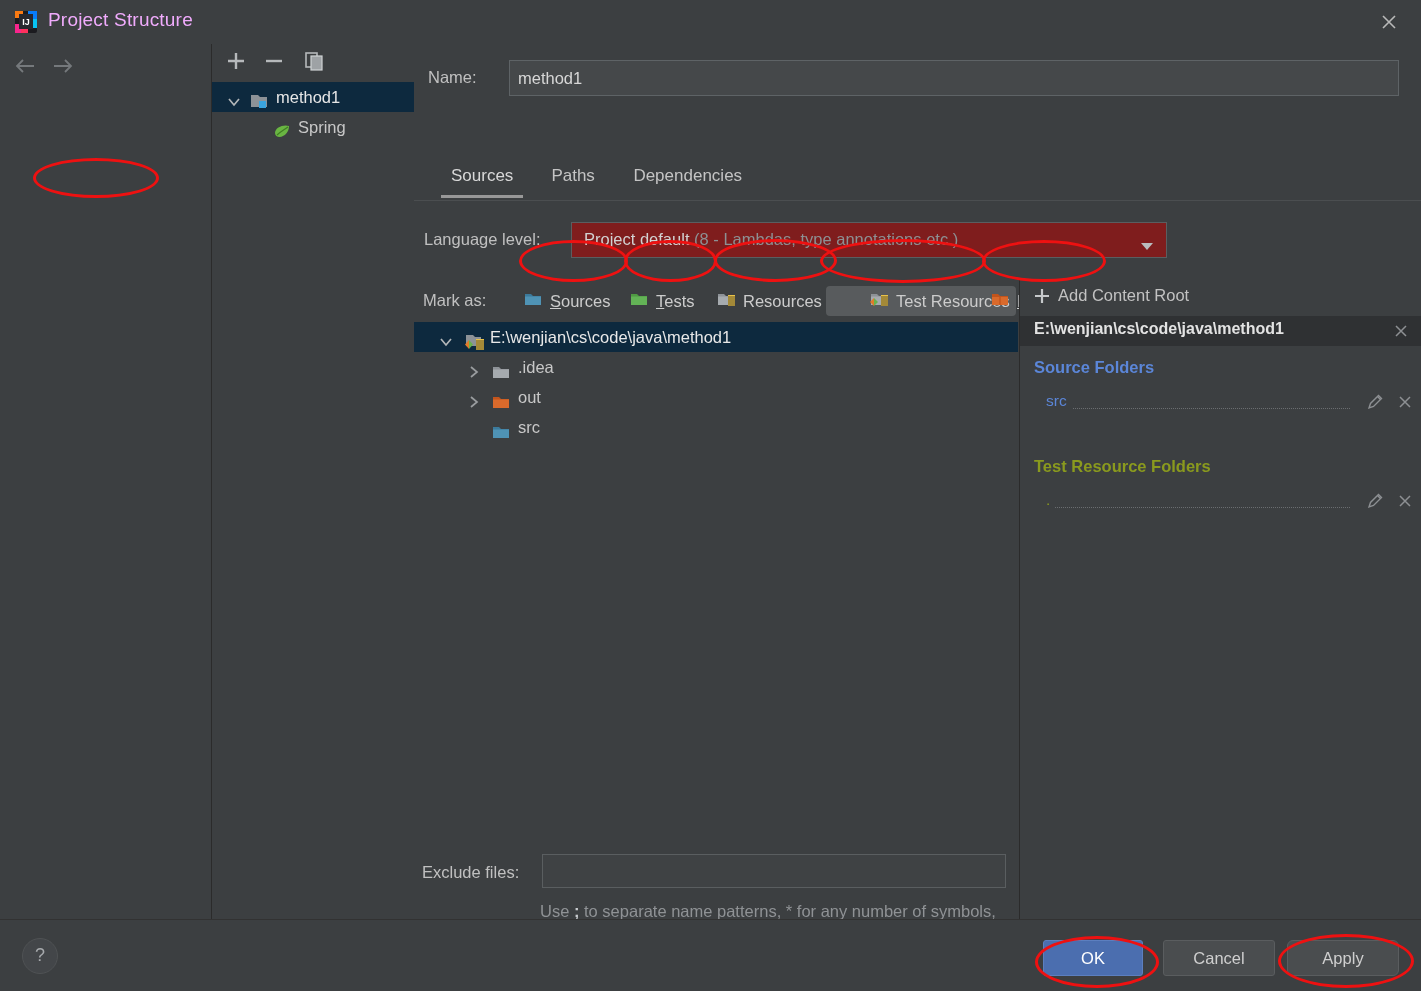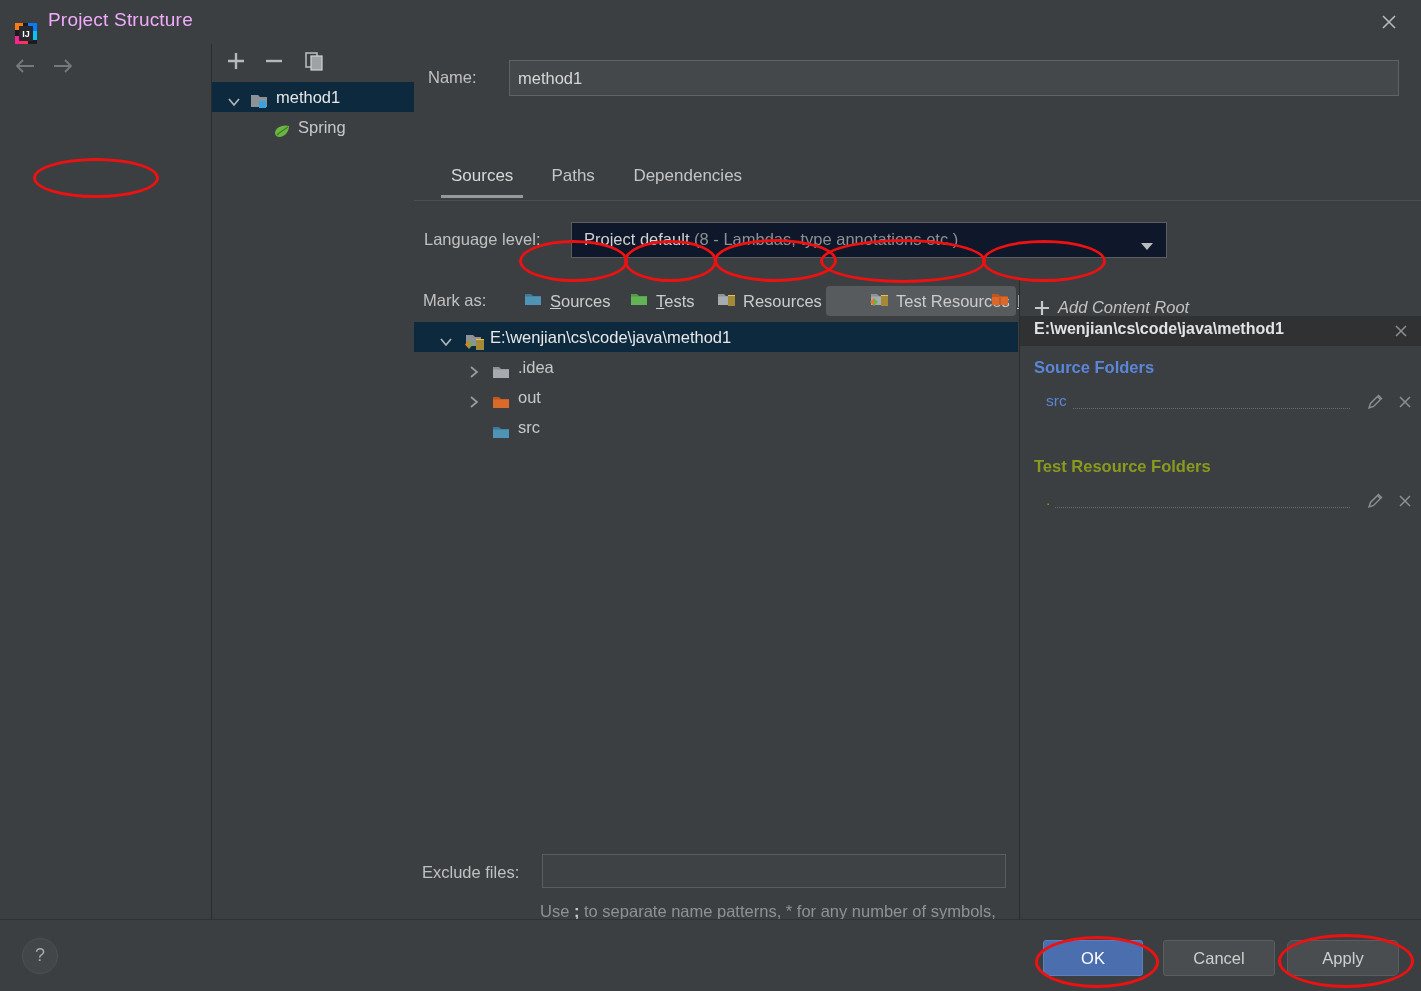--- a/index.html
+++ b/index.html
@@ -6,21 +6,21 @@
   body{
     width:1421px;height:991px;overflow:hidden;position:relative;
     font-family:"Liberation Sans",sans-serif;
     color:#bbbbbb;-webkit-font-smoothing:antialiased;
   }
   #root{position:absolute;inset:0;background:#3c3f41;}
 
   
   .titlebar{position:absolute;left:0;top:0;width:1421px;height:44px;background:#3c3f41;
     border-bottom:1px solid #323232;}
-  .tb-logo{position:absolute;left:14px;top:22px;width:24px;height:24px;text-align:right;}
+  .tb-logo{position:absolute;left:14px;top:10px;width:24px;height:24px;text-align:right;}
   .tb-title{position:absolute;left:48px;top:9px;font-size:19px;color:#f0abfc;letter-spacing:.2px;}
   .tb-close{position:absolute;right:18px;top:8px;width:28px;height:28px;cursor:default;}
   .tb-close svg{display:block;}
 
   
   .sidebar{position:absolute;left:0;top:44px;width:211px;height:875px;background:#3c3f41;
     border-right:1px solid #2b2b2b;}
   .nav-arrows{position:absolute;left:0;top:0;width:211px;height:44px;}
   .nav-arrow{position:absolute;top:10px;width:26px;height:24px;}
   .nav-arrow.back{left:12px;}
@@ -63,21 +63,21 @@
     font-family:"Liberation Sans",sans-serif;padding:0 8px;outline:none;}
 
   .tabs{position:absolute;left:0;top:110px;width:1007px;height:48px;}
   .tab{position:absolute;top:8px;font-size:17px;color:#c4c4c4;padding:4px 2px 12px 2px;cursor:default;}
   .tab.active{color:#d8d8d8;}
   .tab.active:after{content:"";position:absolute;left:-8px;right:-8px;bottom:0;height:3px;background:#989898;}
   .tabline{position:absolute;left:0;top:46px;width:1007px;height:1px;background:#4b4e50;}
 
   .langrow{position:absolute;left:0;top:178px;width:1007px;height:38px;}
   .langlabel{position:absolute;left:10px;top:8px;font-size:16.5px;color:#c0c0c0;}
-  .langcombo{position:absolute;left:157px;top:0;width:596px;height:36px;background:#0f172a;
+  .langcombo{position:absolute;left:157px;top:0;width:596px;height:36px;background:#7f1d1d;
     border:1px solid #5a5e60;box-sizing:border-box;cursor:default;text-align:center;}
   .langcombo .txt{position:absolute;left:12px;top:7px;font-size:16.5px;color:#d2d2d2;white-space:nowrap;}
   .langcombo .dim{color:#8d9093;}
   .langcombo .chev{position:absolute;right:12px;top:14px;}
 
   .markrow{position:absolute;left:0;top:242px;width:1007px;height:32px;}
   .marklabel{position:absolute;left:9px;top:5px;font-size:16.5px;color:#c0c0c0;}
   .markbtn{position:absolute;top:0;height:30px;display:flex;align-items:center;gap:6px;
     padding:0 6px;border-radius:4px;cursor:default;font-size:16.5px;color:#cccccc;white-space:nowrap;}
   .markbtn.hover{background:#585b5d;}
@@ -97,21 +97,21 @@
   .excl-label{position:absolute;left:8px;top:9px;font-size:16.5px;color:#c0c0c0;}
   .excl-input{position:absolute;left:128px;top:0;width:464px;height:34px;background:#3f4244;
     border:1px solid #5a5e60;box-sizing:border-box;color:#d7d7d7;font-size:16.5px;
     font-family:"Liberation Sans",sans-serif;padding:0 8px;outline:none;}
   .excl-hint{position:absolute;left:126px;top:44px;width:470px;font-size:16.5px;color:#8f9295;line-height:27px;}
   .excl-hint b{color:#c9cccf;font-weight:bold;}
 
   
   .rpanel{position:absolute;left:1019px;top:278px;width:402px;height:641px;background:#3c3f41;
     border-left:1px solid #2b2b2b;}
-  .addroot{position:absolute;left:0;top:12px;width:402px;height:38px;cursor:default;font-style:italic;}
+  .addroot{position:absolute;left:0;top:0;width:402px;height:38px;cursor:default;}
   .addroot .plus{position:absolute;left:14px;top:9px;}
   .addroot .txt{position:absolute;left:38px;top:8px;font-size:16.5px;color:#c2c2c2;}
   .rootrow{position:absolute;left:0;top:38px;width:402px;height:30px;background:#2f3133;cursor:default;}
   .rootrow .txt{position:absolute;left:14px;top:4px;font-size:16px;font-weight:bold;color:#e3e3e3;white-space:nowrap;}
   .rootrow .x{position:absolute;right:12px;top:6px;}
   .sectitle{position:absolute;left:14px;font-size:16.5px;font-weight:bold;white-space:nowrap;}
   .entry{position:absolute;left:0;width:402px;height:26px;}
   .entry .name{position:absolute;left:26px;top:2px;font-size:15.5px;white-space:nowrap;}
   .entry .dots{position:absolute;top:17px;height:1px;border-bottom:1px dotted #6a6d70;}
   .entry .pencil{position:absolute;right:38px;top:3px;cursor:default;}

